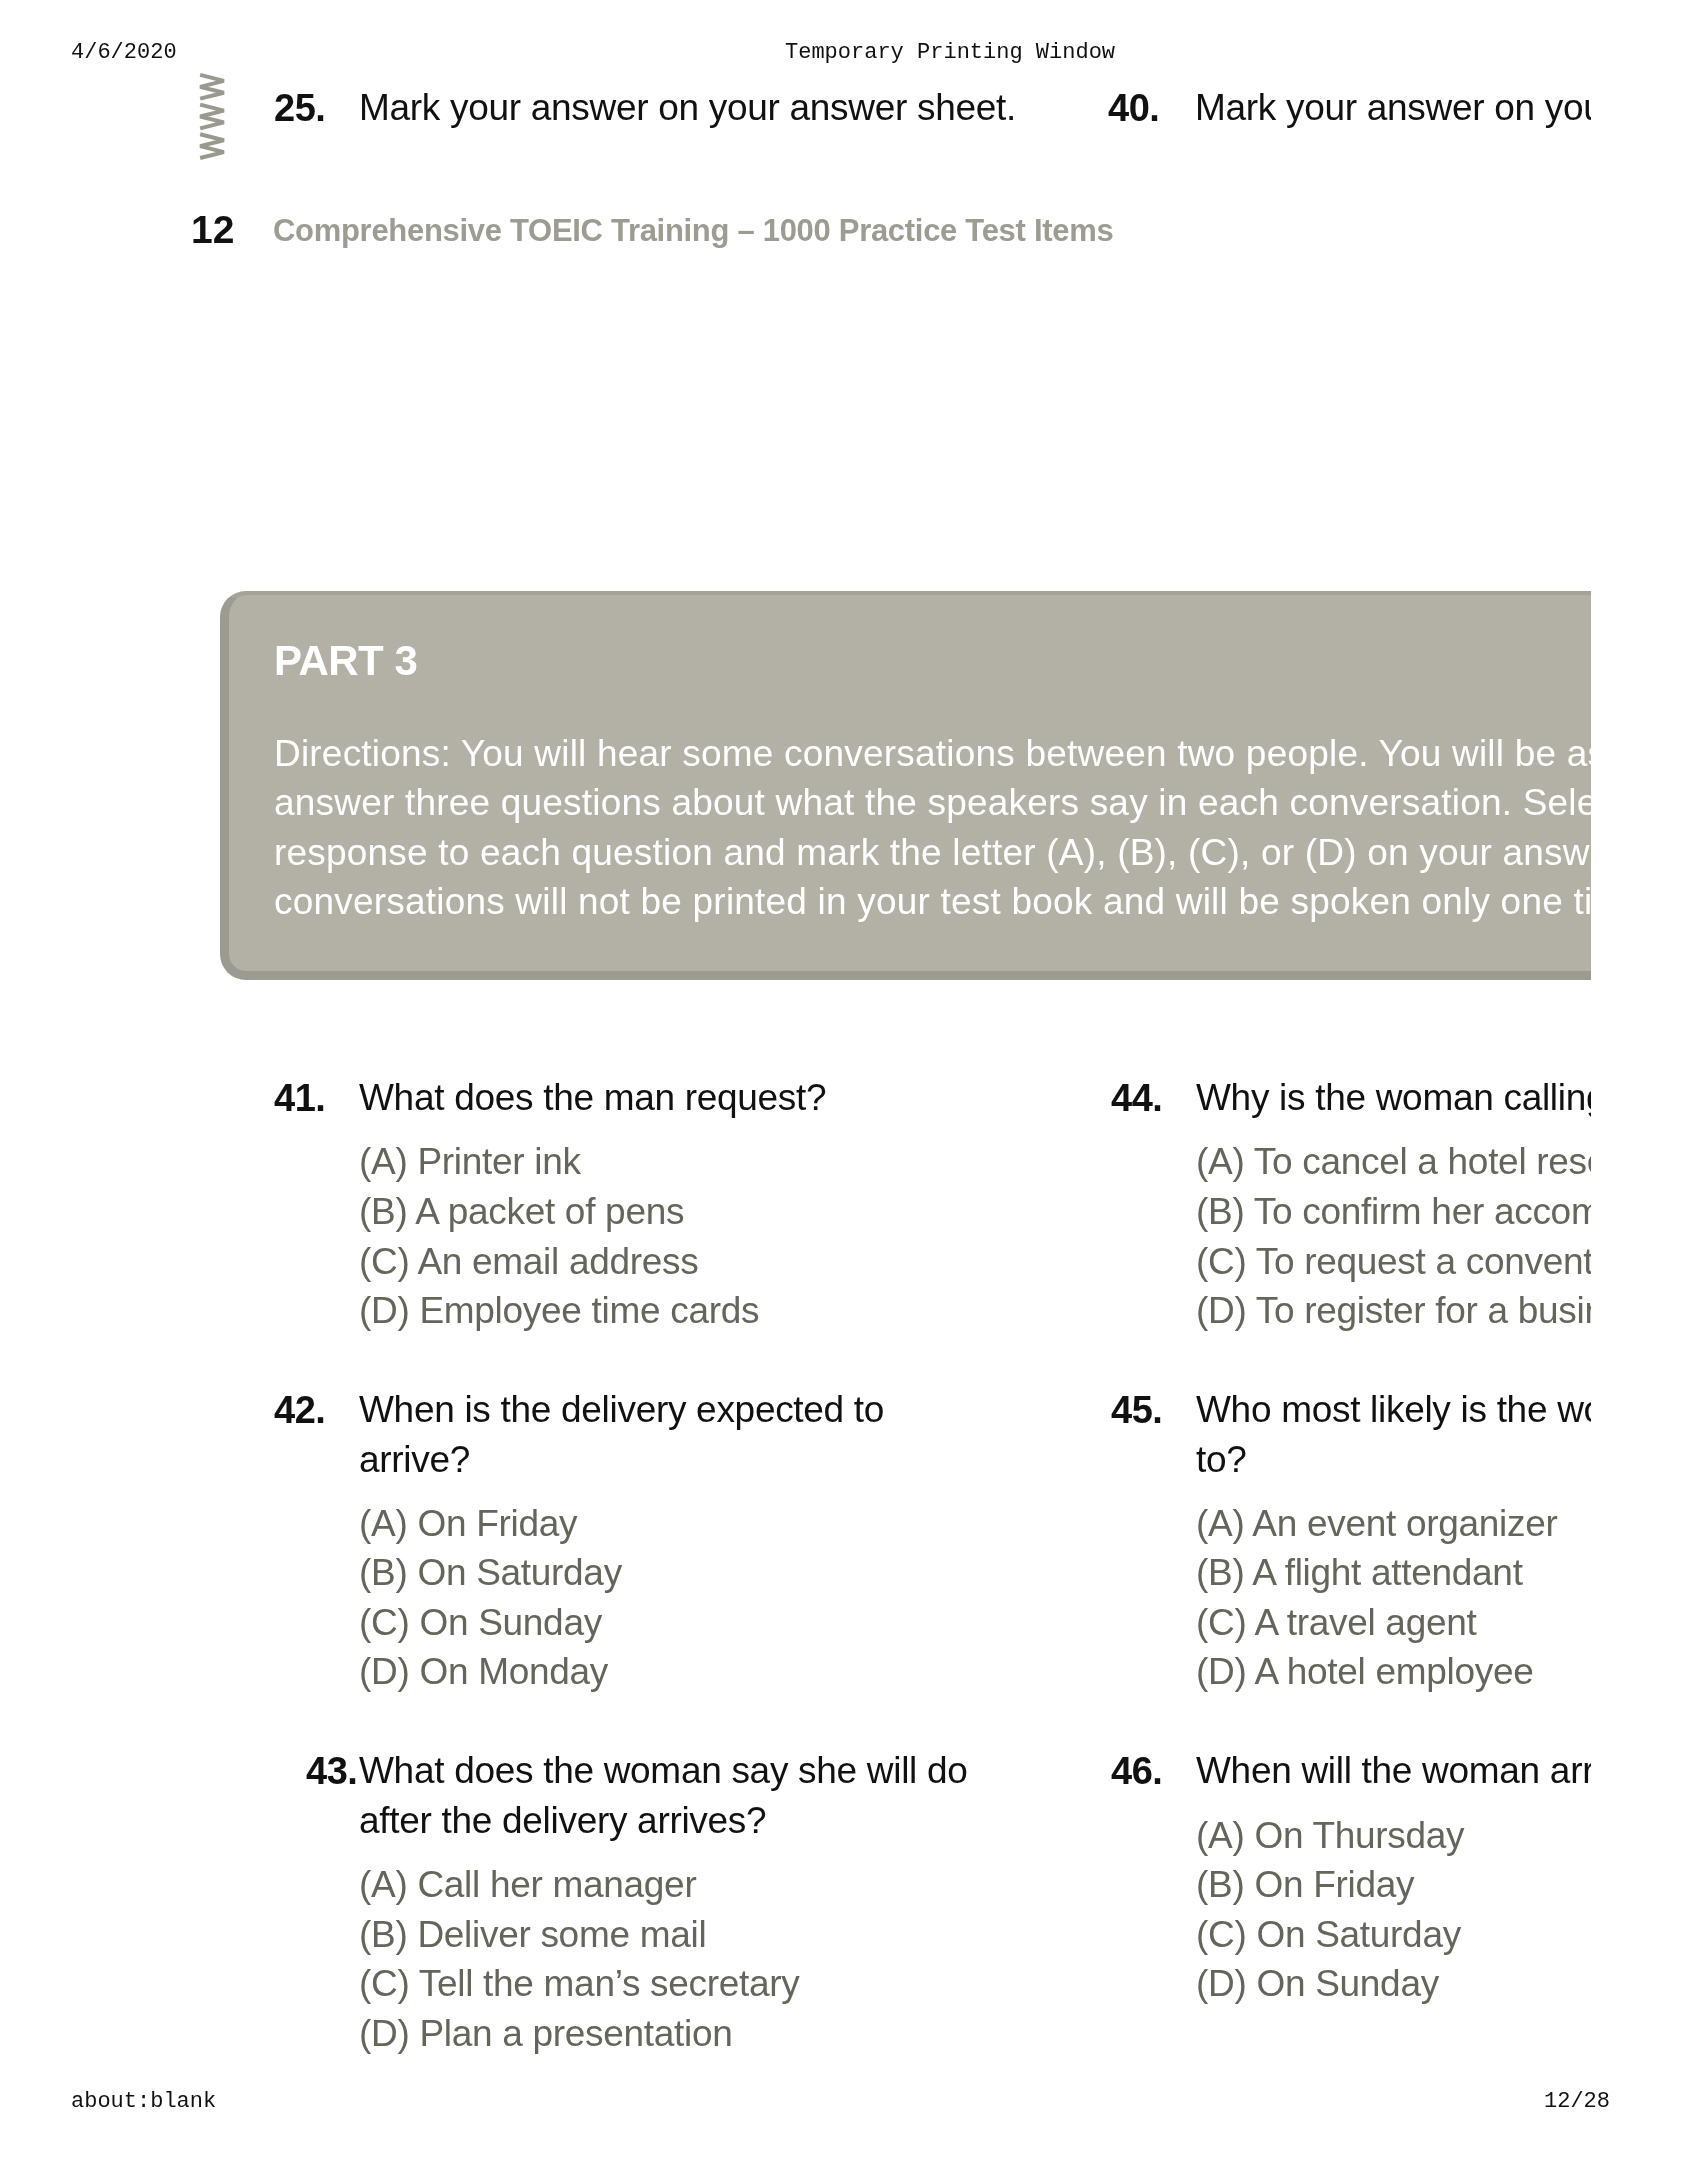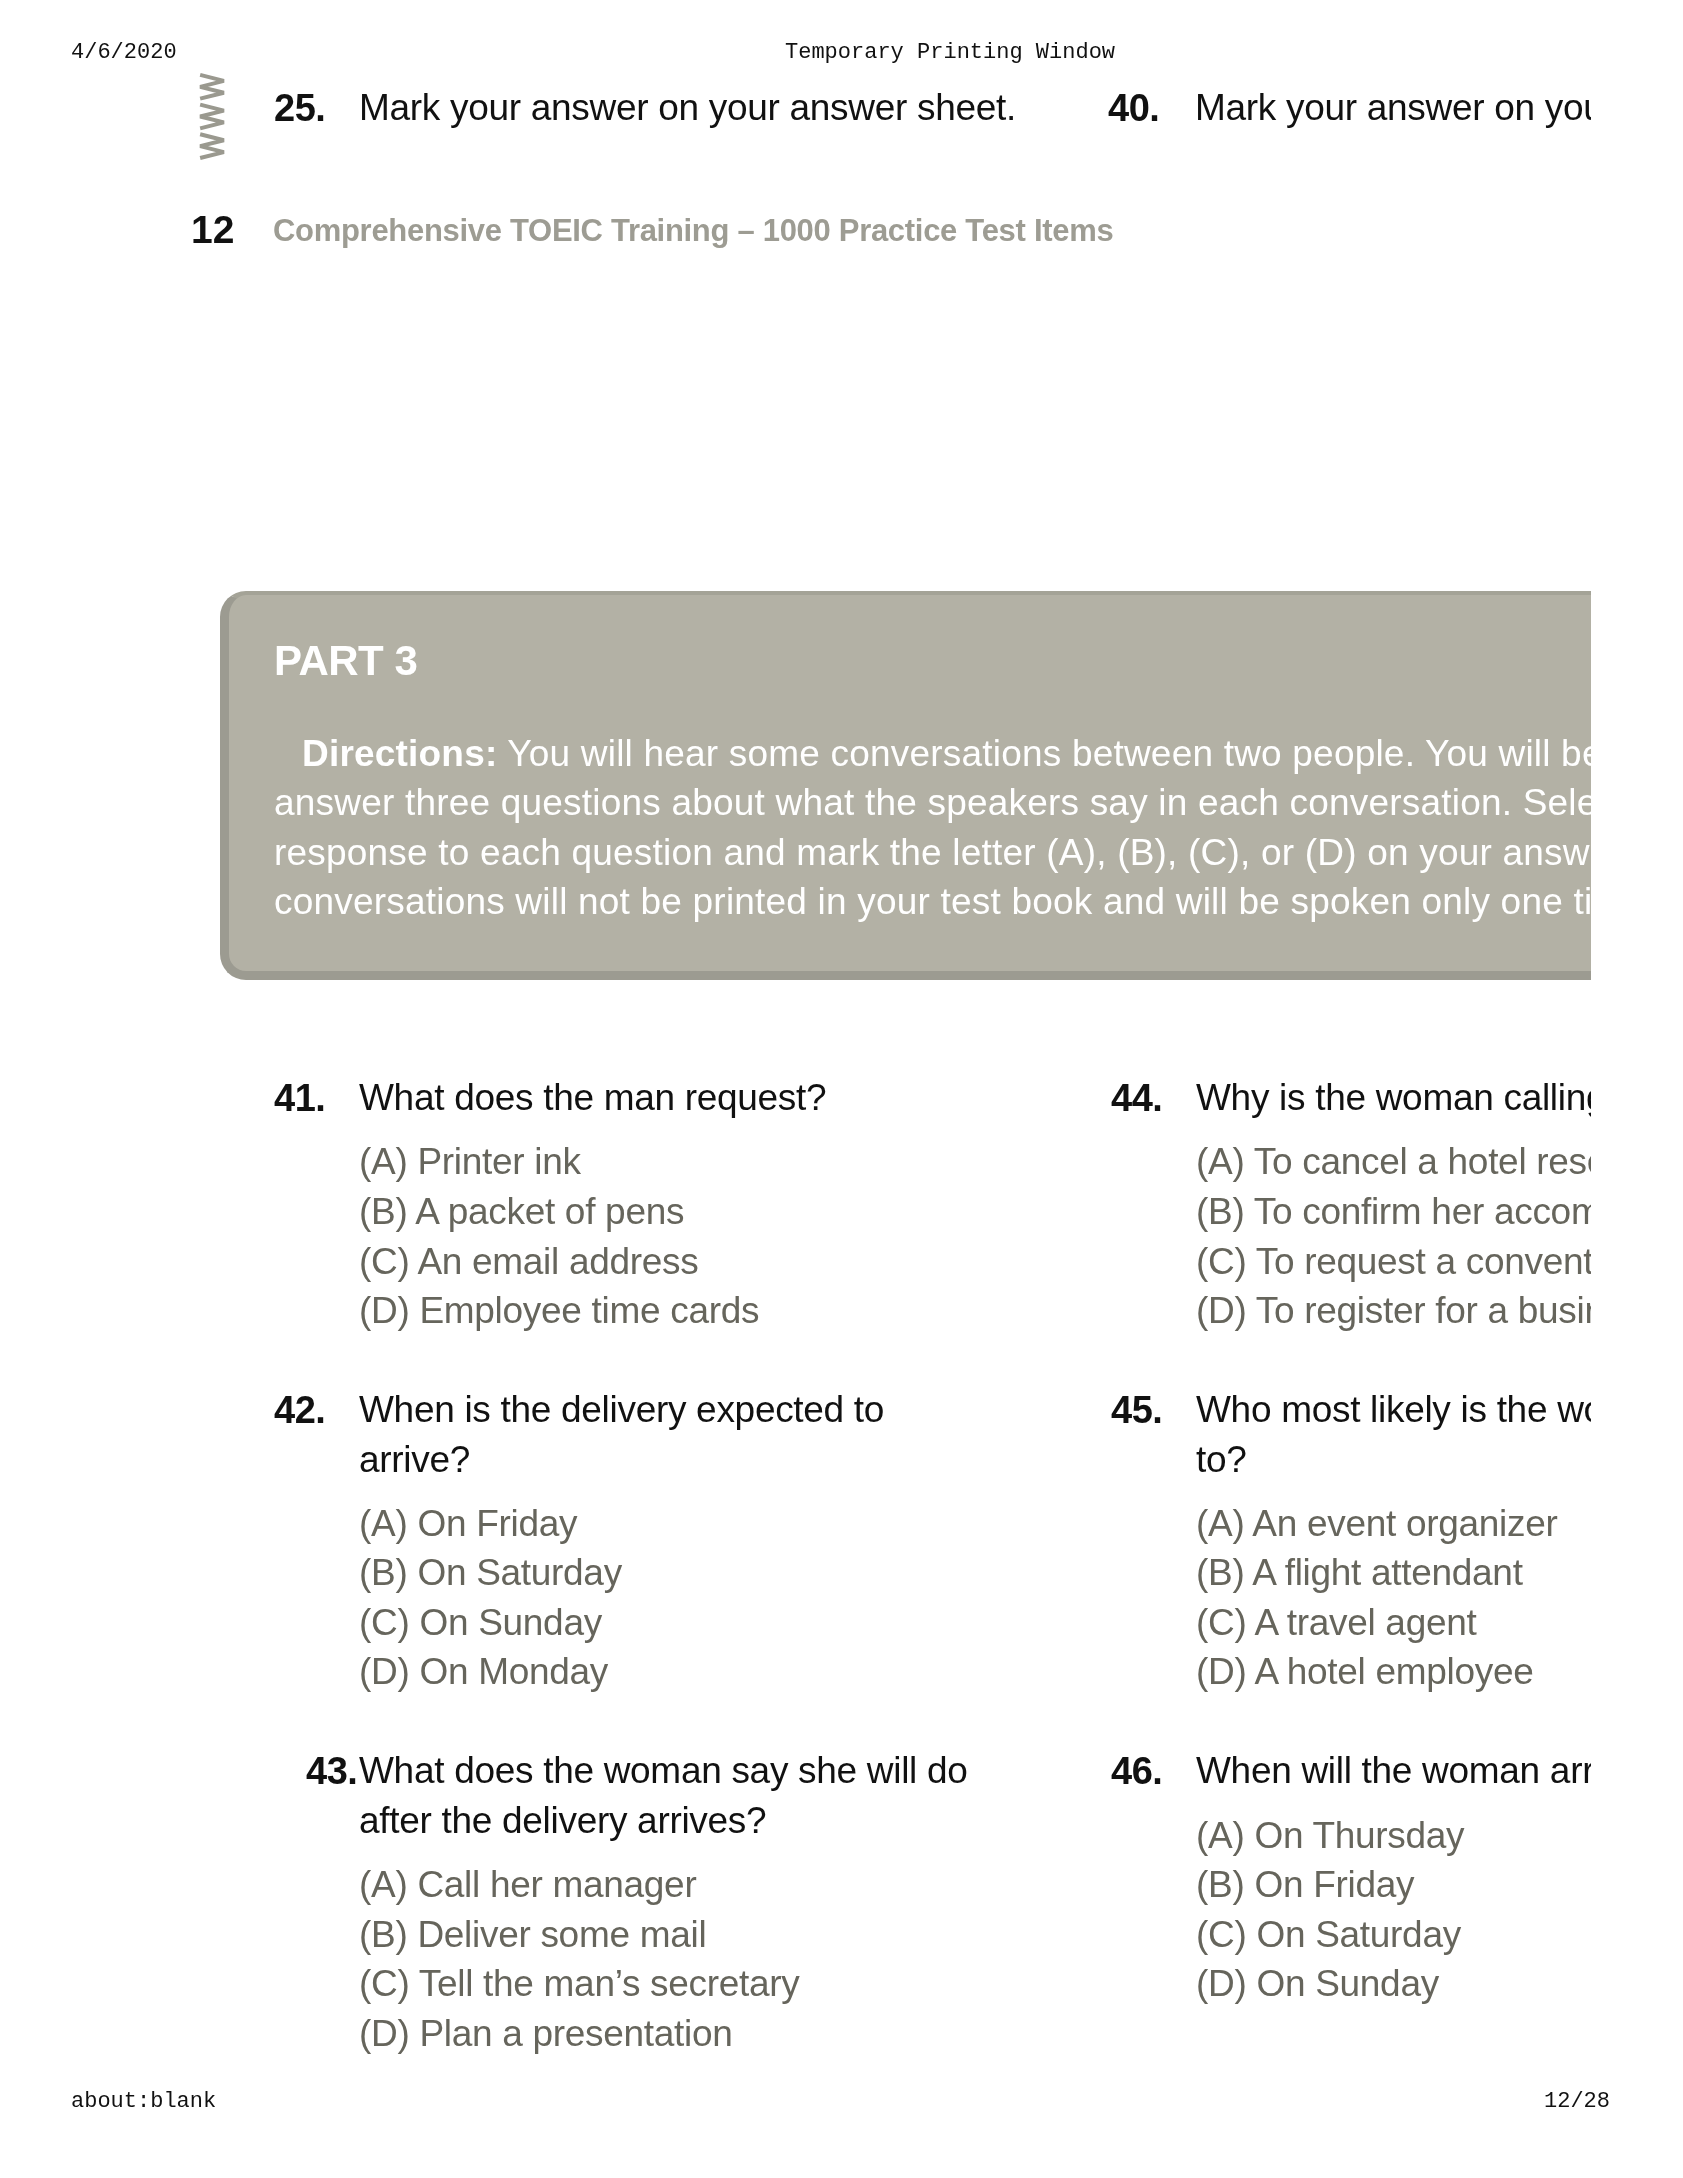--- a/index.html
+++ b/index.html
@@ -12,21 +12,21 @@
   .q-text { font-size:37px; color:#111; letter-spacing:-0.3px; }
   .opt { font-size:37px; color:#66655c; letter-spacing:-0.3px; }
   .watermark { position:absolute; left:196px; top:71px; width:34px; height:89px; }
   .page-num { font-weight:bold; font-size:39px; color:#111; }
   .book-title { font-weight:bold; font-size:31px; color:#9d9c93; letter-spacing:-0.3px; }
   .part-box { position:absolute; left:220px; top:591px; width:1485px; height:389px;
               background:#b3b1a5; border-left:9px solid #9c9b91; border-bottom:9px solid #9c9b91;
               border-top:4px solid #a4a397; border-radius:26px 0 0 26px; box-sizing:border-box; }
   .part-title { font-weight:bold; font-size:42px; color:#fff; letter-spacing:-0.5px; }
   .dir-line { font-size:37px; color:#fff; letter-spacing:0.2px; }
-  .dir-line b { font-weight:bold;margin-left:28px; }
+  .dir-line b { font-weight:normal; }
 </style>
 </head>
 <body>
 
 <div class="abs print-hdr" style="left:71px; top:40px;">4/6/2020</div>
 <div class="abs print-hdr" style="left:785px; top:40px;">Temporary Printing Window</div>
 
 <div class="clip">
 
   <svg class="watermark" viewBox="0 0 34 90">

